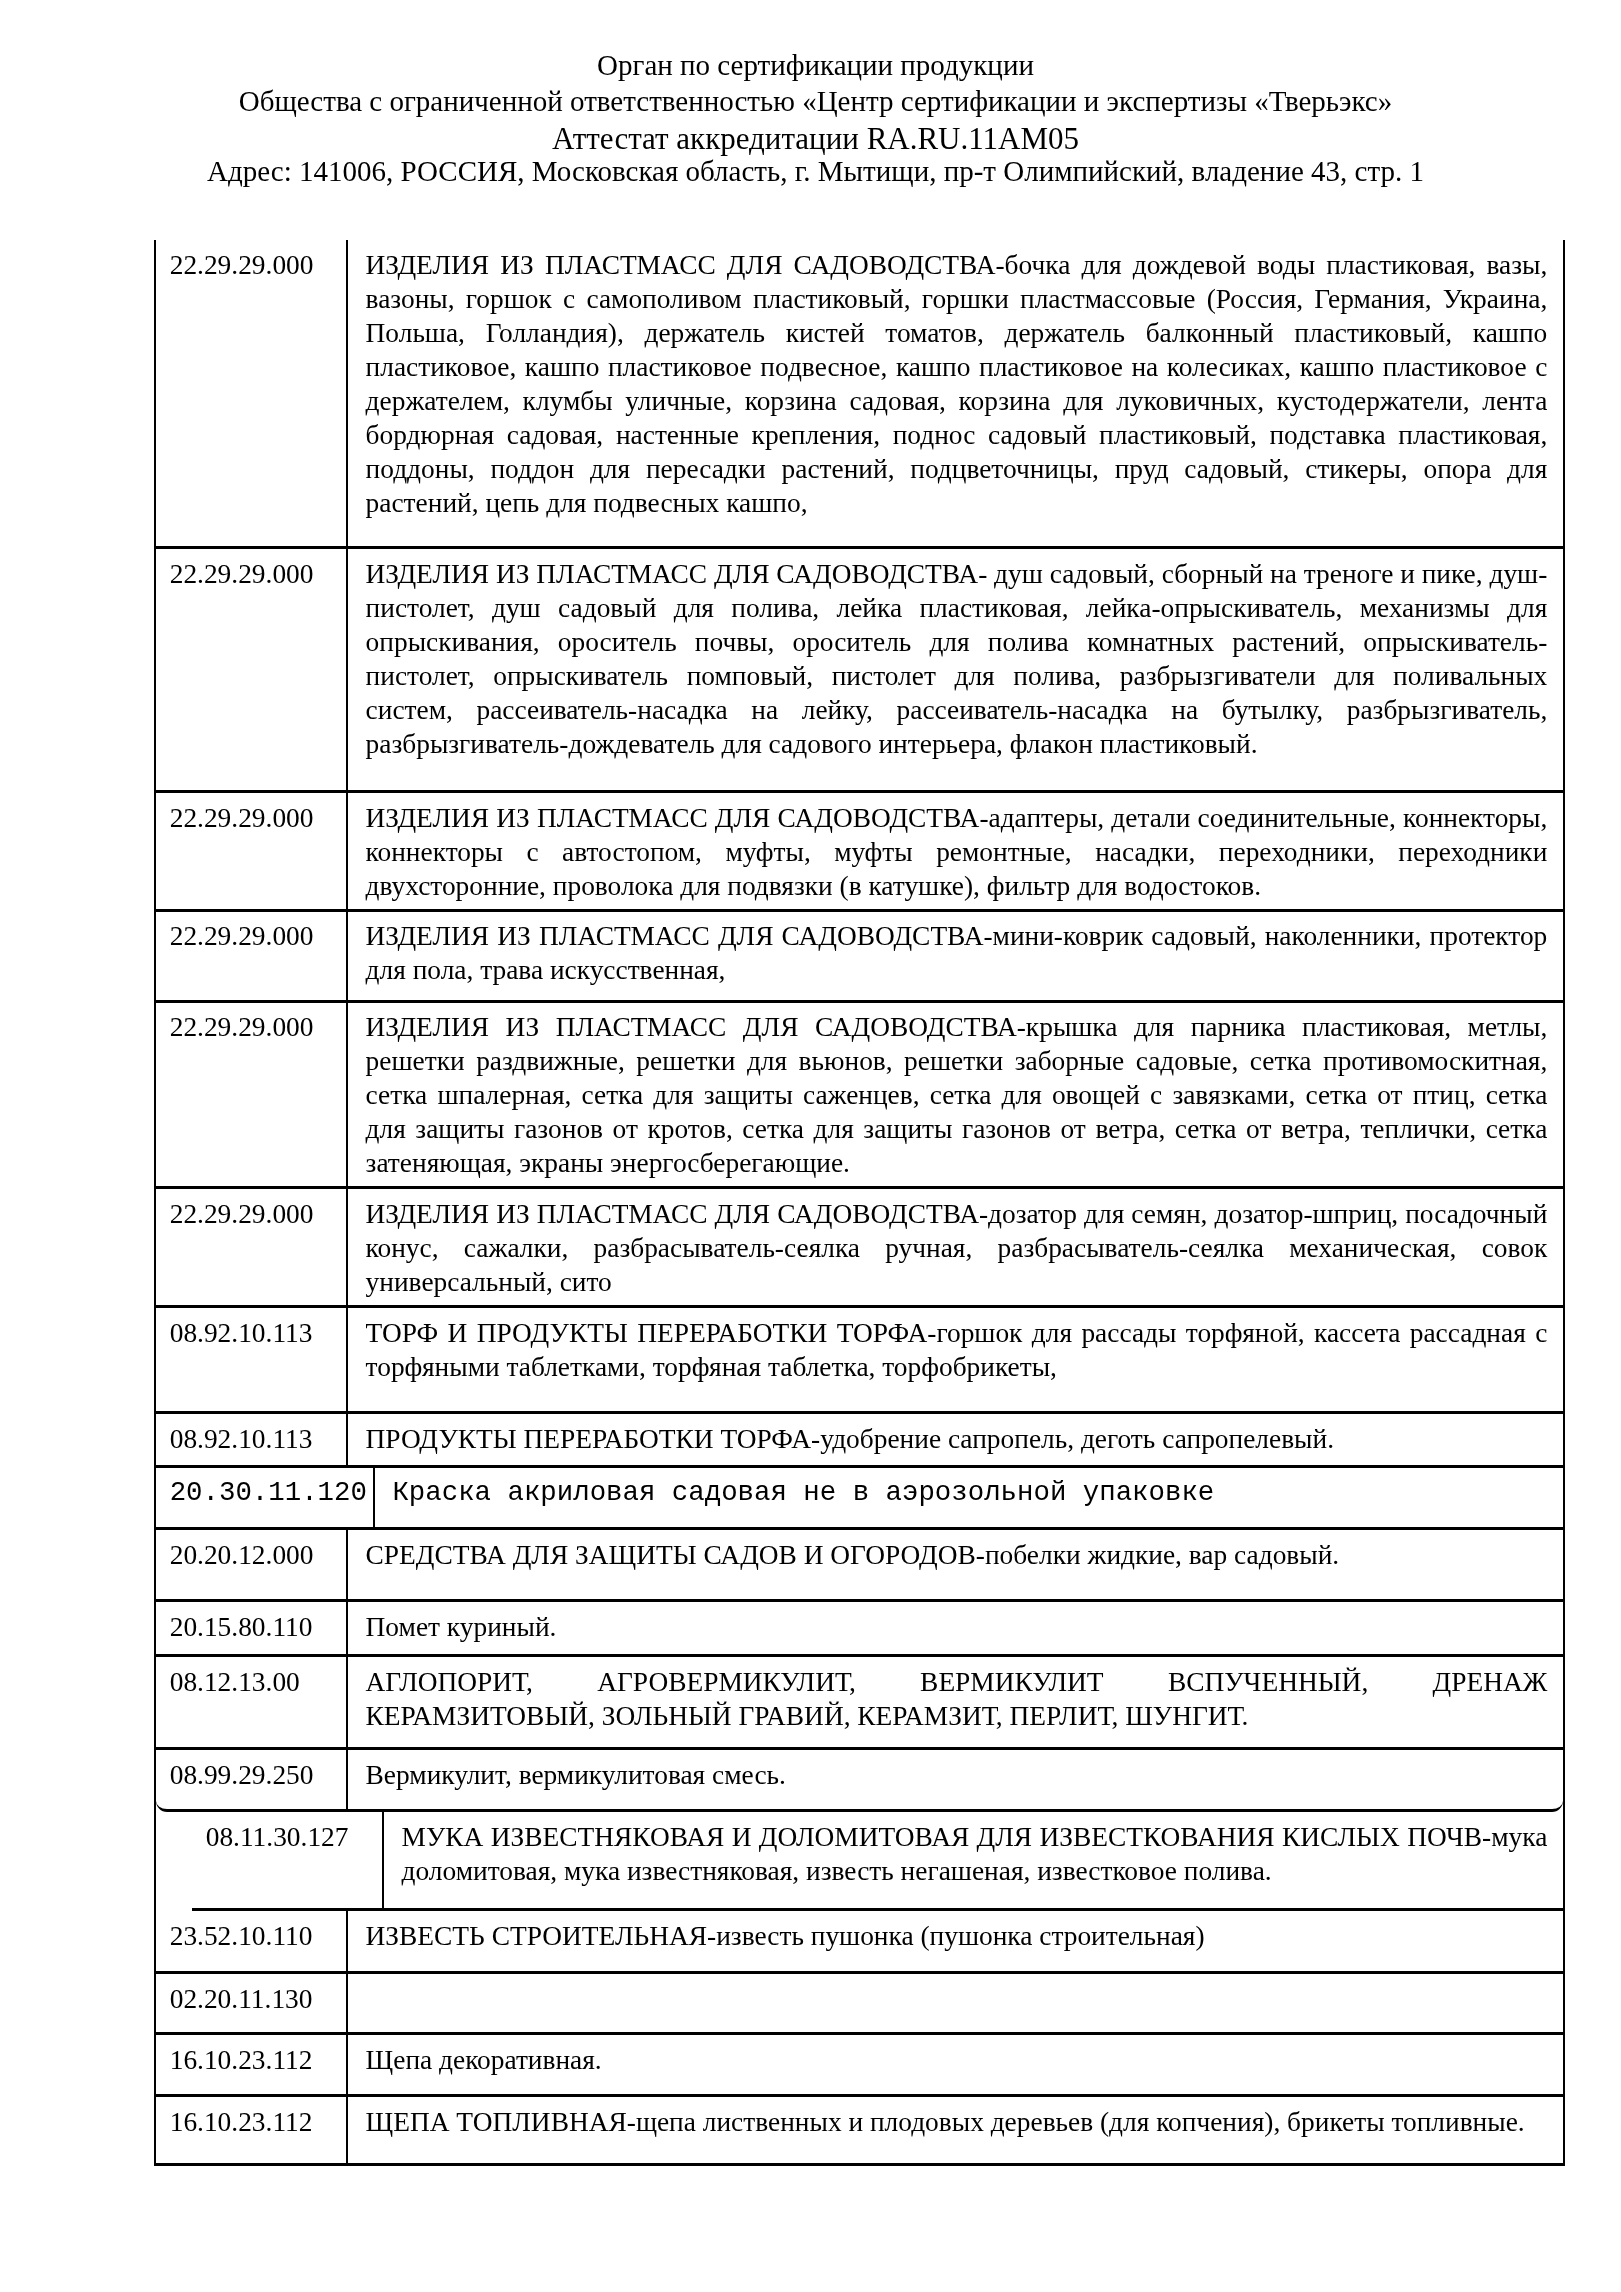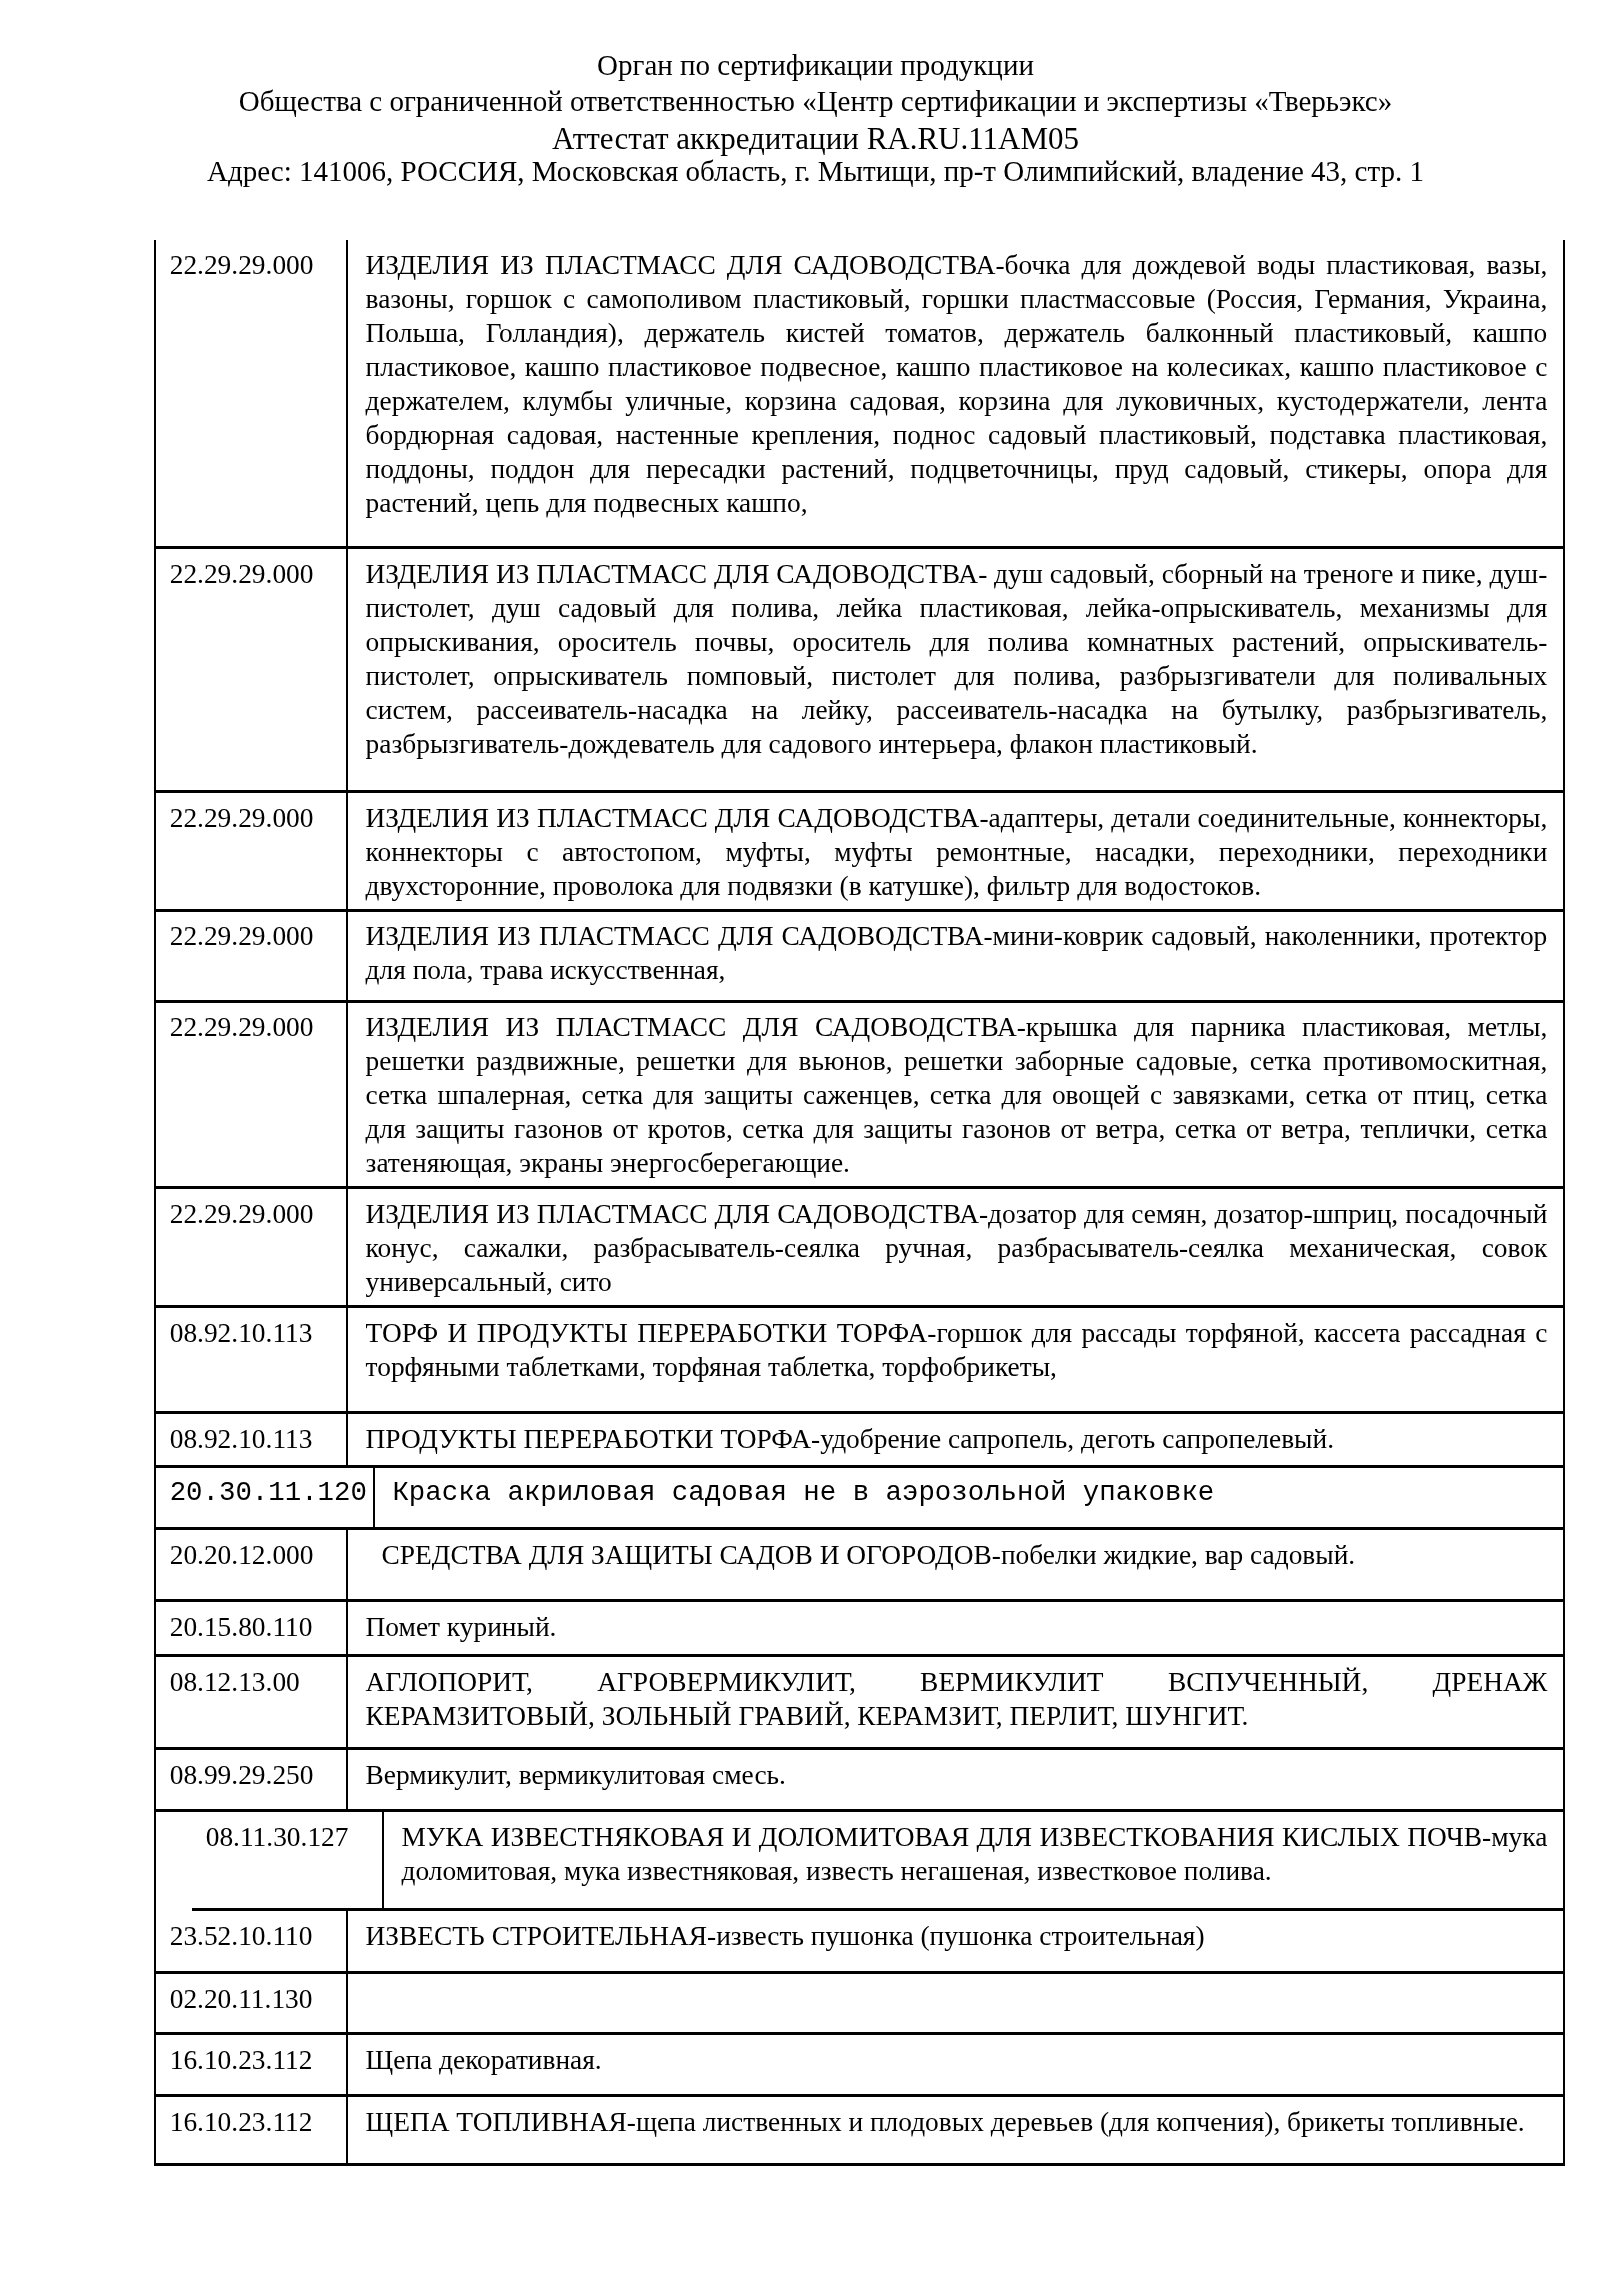--- a/index.html
+++ b/index.html
@@ -69,24 +69,24 @@
   
   .row:nth-child(1)  { min-height: 309px; }
   .row:nth-child(2)  { min-height: 244px; }
   .row:nth-child(3)  { min-height: 113px; }
   .row:nth-child(4)  { min-height: 91px; }
   .row:nth-child(5)  { min-height: 173px; }
   .row:nth-child(6)  { min-height: 101px; }
   .row:nth-child(7)  { min-height: 106px; }
   .row:nth-child(8)  { min-height: 54px; }
   .row:nth-child(9)  { min-height: 62px; font-family: Liberation Mono, monospace; }
-  .row:nth-child(10) { min-height: 72px; gap: 16px; }
+  .row:nth-child(10) { min-height: 72px; }
   .row:nth-child(11) { min-height: 55px; justify-content: center; }
   .row:nth-child(12) { min-height: 93px; }
-  .row:nth-child(13) { min-height: 62px; }
+  .row:nth-child(13) { min-height: 62px; border-radius: 11px; }
   .row:nth-child(14) { min-height: 99px; margin-left: 36px; }
   .row:nth-child(15) { min-height: 63px; }
   .row:nth-child(16) { min-height: 61px; }
   .row:nth-child(17) { min-height: 62px; }
   .row:nth-child(18) { min-height: 69px; }
 </style>
 </head>
 <body>
 
 <div class="page">

